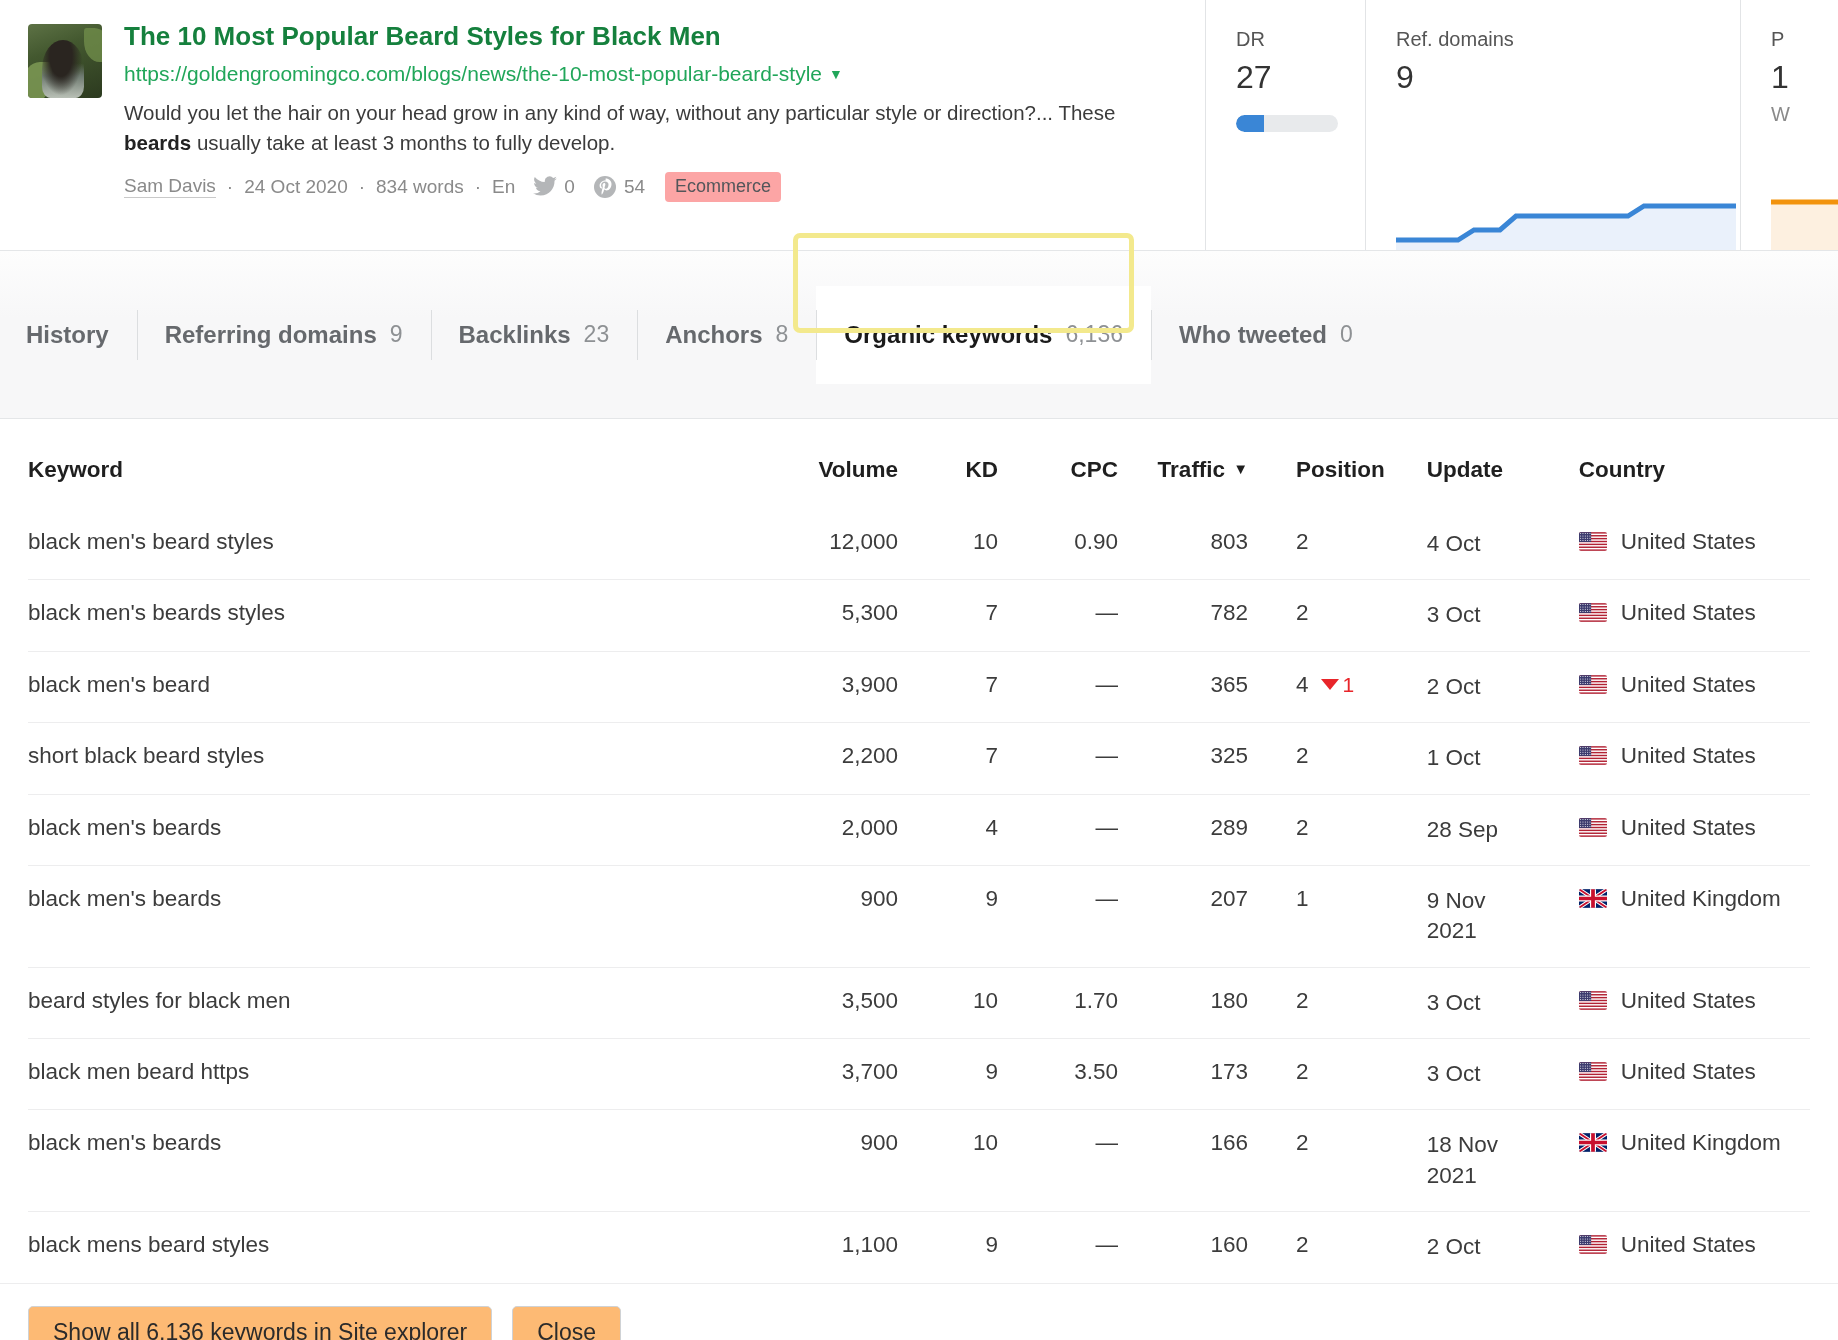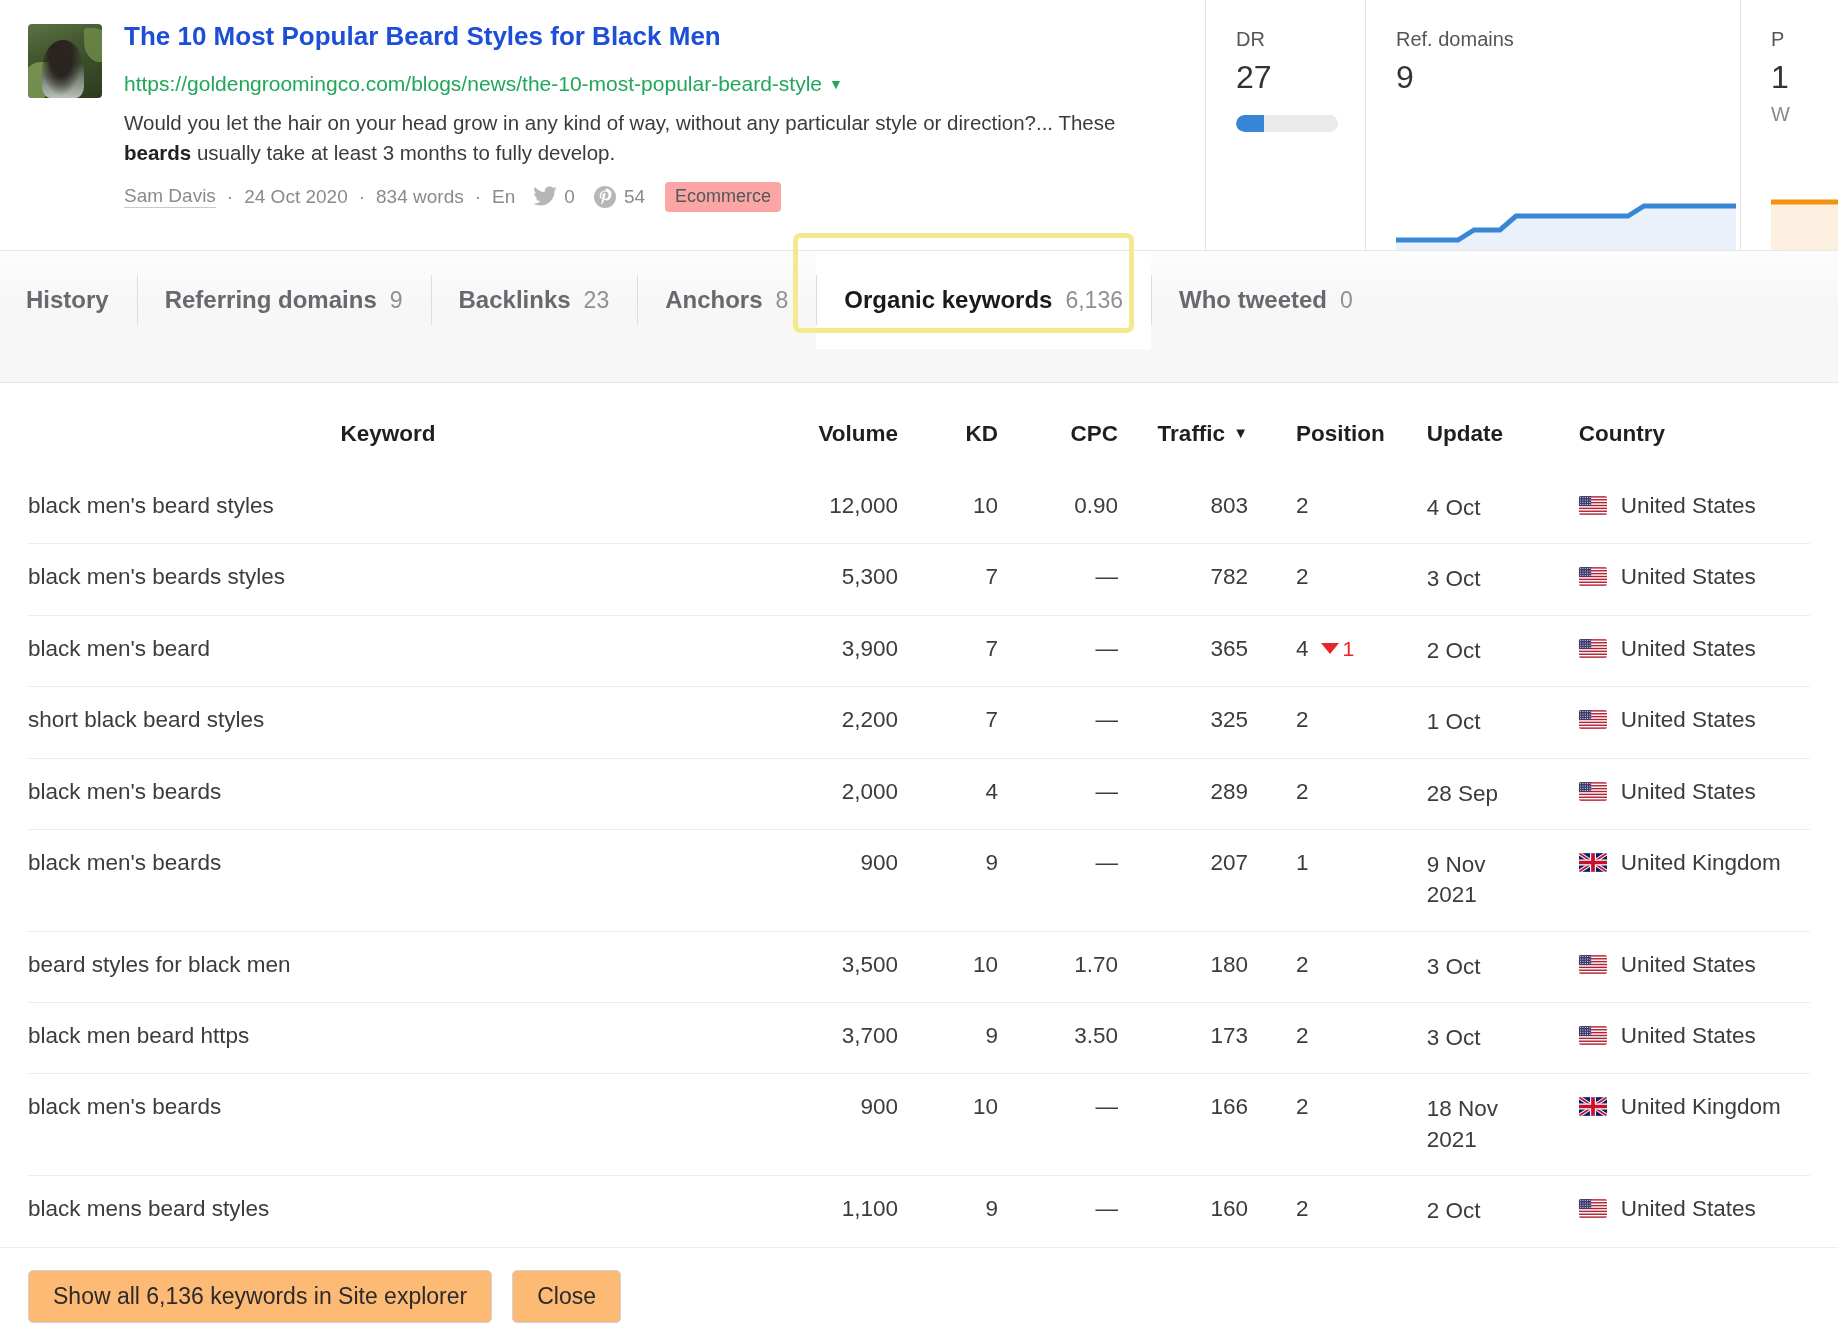--- a/index.html
+++ b/index.html
@@ -42,23 +42,23 @@
                 linear-gradient(180deg, rgba(30,28,24,0) 40%, #6e7a70 62%, #b9c0b6 100%);
     border-radius: 50% 50% 20% 20%;
   }
   .thumb .leaf1 { position:absolute; left:-6px; top:38px; width:30px; height:40px; background:#7e9a55; border-radius:60% 10% 60% 10%; opacity:.85; }
   .thumb .leaf2 { position:absolute; right:-8px; top:4px; width:26px; height:34px; background:#6f8c4a; border-radius:10% 60% 10% 60%; opacity:.8; }
 
   .res-body { min-width: 0; flex: 1; }
   .res-title {
     font-size: 26px;
     font-weight: 700;
-    color: #1d4ed8;
+    color: #15803d;
     line-height: 1.15;
-    margin: 0 0 19px 0;
+    margin: 0 0 9px 0;
     cursor: pointer;
   }
   .res-url {
     font-size: 21px;
     color: #21a65a;
     line-height: 1.2;
     margin-bottom: 12px;
     white-space: nowrap;
   }
   .res-url .caret {
@@ -133,26 +133,26 @@
     border-radius: 9px;
     overflow: hidden;
   }
   .dr-bar > i { display:block; height:100%; background:#3a86d6; border-radius: 9px 0 0 9px; }
   .spark { position: absolute; left: 30px; right: 38px; bottom: 0; height: 60px; }
   .spark.orange { left: 30px; right: 0; }
 
   
   .tabstrip {
     position: relative;
-    height: 133px;
+    height: 169px;
     background: linear-gradient(180deg,#fdfdfd 0%, #f7f7f8 40%, #f7f7f8 100%);
     border-top: 1px solid #e4e6e8;
     border-bottom: 1px solid #e4e6e8;
     display: flex;
-    align-items: flex-start;
+    align-items: center;
   }
   .tabs {
     display: flex;
     align-items: stretch;
     height: 98px;
     padding-left: 26px;
   }
   .tab {
     display: flex;
     align-items: center;
@@ -201,21 +201,21 @@
   }
   table.kw thead th {
     font-size: 22.5px;
     font-weight: 700;
     color: #1f1f1f;
     padding: 38px 0 26px 0;
     text-align: right;
     white-space: nowrap;
     cursor: pointer;
   }
-  table.kw thead th.l { text-align: center; }
+  table.kw thead th.l { text-align: left; }
   table.kw thead th .sortcaret {
     display:inline-block; margin-left: 8px; font-size: 15px; vertical-align: 3px;
   }
   table.kw tbody td {
     padding: 20px 0;
     text-align: right;
     border-top: 1px solid #ededee;
     vertical-align: top;
     white-space: nowrap;
   }

